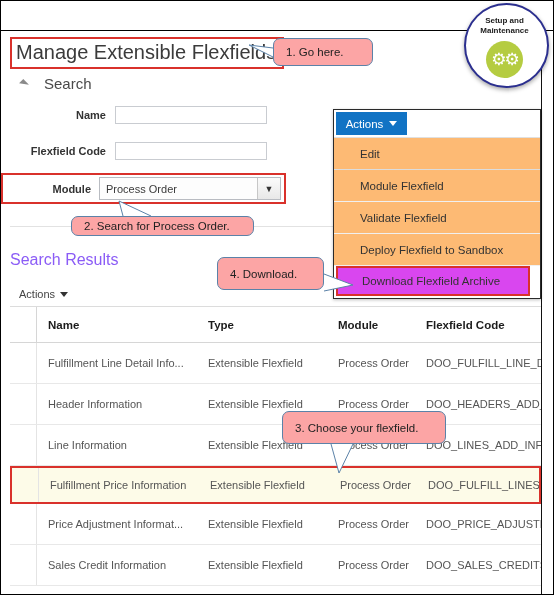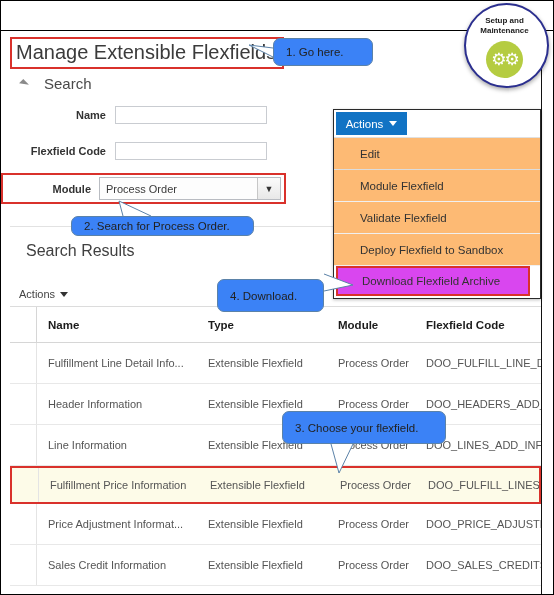--- a/index.html
+++ b/index.html
@@ -70,21 +70,21 @@
     width:22px;background:linear-gradient(#fbfbfb,#e8e8e8);
     border-left:1px solid #c7c7c7;display:flex;align-items:center;justify-content:center;
     font-size:9px;color:#333;
   }
   
   #divider{
     position:absolute;left:9px;top:225px;width:520px;height:1px;background:#e2e2e2;
   }
   
   #results-title{
-    position:absolute;left:9px;top:241px;font-size:16px;color:#404040;margin-left:16px;
+    position:absolute;left:9px;top:250px;font-size:16px;color:#8b5cf6;
   }
   #results-actions{
     position:absolute;left:18px;top:287px;font-size:11px;color:#444;
     display:flex;align-items:center;gap:5px;
   }
   .caret{
     width:0;height:0;border-left:4px solid transparent;border-right:4px solid transparent;
     border-top:5px solid #333;
   }
   
@@ -131,28 +131,28 @@
     height:31px;display:flex;align-items:center;padding-left:26px;
     font-size:11.5px;color:#333;border-bottom:1px solid #f0f0f0;background:#fdba74;
   }
   .mitem.sep{border-bottom:1px solid #dcdcdc;}
   .mitem.last{
     background:#d946ef;border:2px solid #d9312b;height:30px;box-sizing:border-box;
     margin:0 10px 2px 2px;padding-left:24px;border-bottom:2px solid #d9312b;
   }
   
   .callout{
-    position:absolute;background:#3b82f6;border:1px solid #5b82a8;border-radius:7px;
+    position:absolute;background:#fca5a5;border:1px solid #5b82a8;border-radius:7px;
     font-size:11.5px;color:#222;display:flex;align-items:center;
     padding:5px 12px;box-sizing:border-box;z-index:30;
   }
   #co1{left:272px;top:37px;width:100px;height:28px;}
   #co2{left:70px;top:215px;width:183px;height:20px;}
   #co3{left:281px;top:410px;width:164px;height:33px;}
-  #co4{left:216px;top:278px;width:107px;height:33px;}
+  #co4{left:216px;top:256px;width:107px;height:33px;}
   
   #tails{position:absolute;left:0;top:0;width:552px;height:593px;pointer-events:none;z-index:29;}
   
   #badge{
     position:absolute;left:463px;top:2px;width:85px;height:85px;z-index:40;
   }
   #badge .ring{
     position:absolute;left:0;top:0;width:81px;height:81px;border-radius:50%;
     border:2px solid #2b2f8f;background:#fff;
     box-shadow:0 2px 4px rgba(0,0,0,.35);

